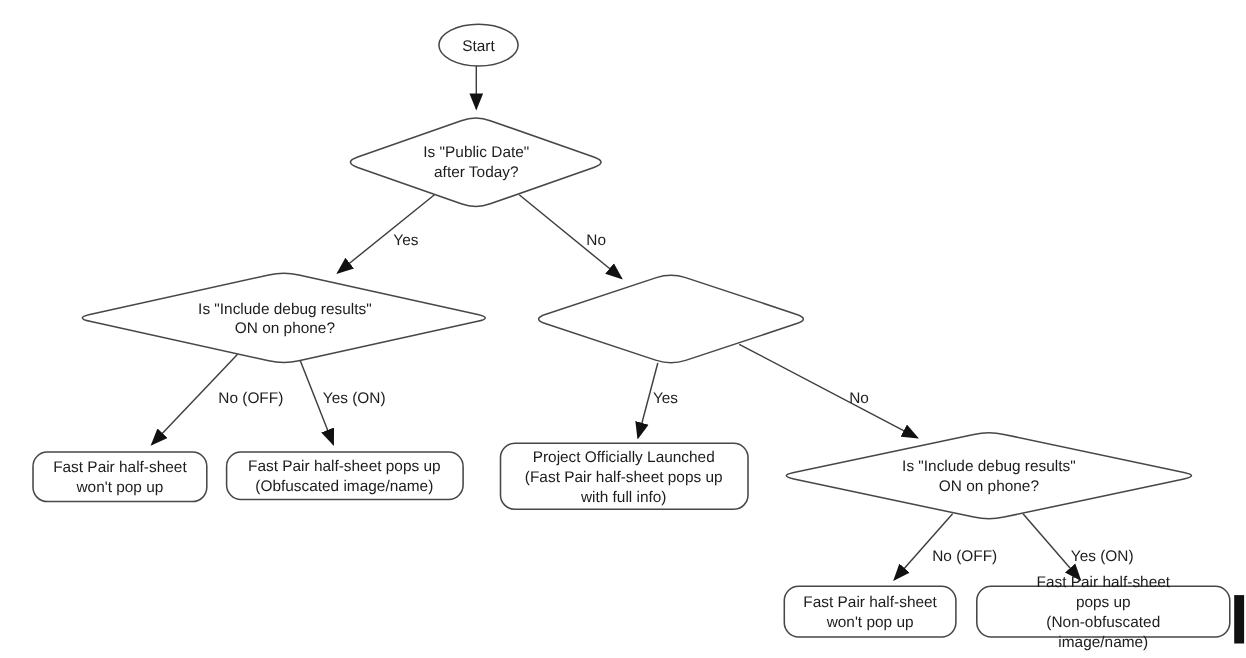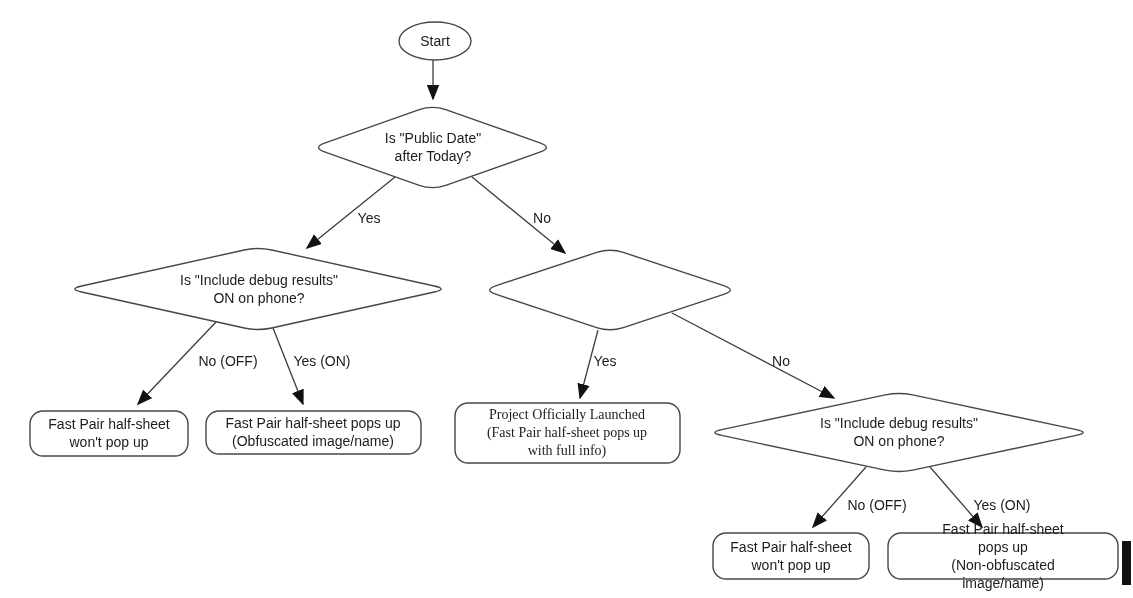--- a/index.html
+++ b/index.html
@@ -69,21 +69,21 @@
   <div class="node-label" style="left:433px;top:147px;">Is "Public Date"
 after Today?</div>
   <div class="node-label" style="left:259px;top:289px;">Is "Include debug results"
 ON on phone?</div>
   <div class="node-label" style="left:899px;top:432px;">Is "Include debug results"
 ON on phone?</div>
   <div class="node-label" style="left:109px;top:433px;">Fast Pair half-sheet
 won't pop up</div>
   <div class="node-label" style="left:313px;top:432px;">Fast Pair half-sheet pops up
 (Obfuscated image/name)</div>
-  <div class="node-label" style="left:567px;top:433px;font-family:Liberation Serif, serif;">Project Officially Launched
+  <div class="node-label" style="left:567px;top:433px;">Project Officially Launched
 (Fast Pair half-sheet pops up
 with full info)</div>
   <div class="node-label" style="left:791px;top:556px;">Fast Pair half-sheet
 won't pop up</div>
   <div class="node-label" style="left:1003px;top:556px;">Fast Pair half-sheet pops up
 (Non-obfuscated image/name)</div>
 
   <div class="edge-label" style="left:369px;top:218px;">Yes</div>
   <div class="edge-label" style="left:542px;top:218px;">No</div>
   <div class="edge-label" style="left:228px;top:361px;">No (OFF)</div>

